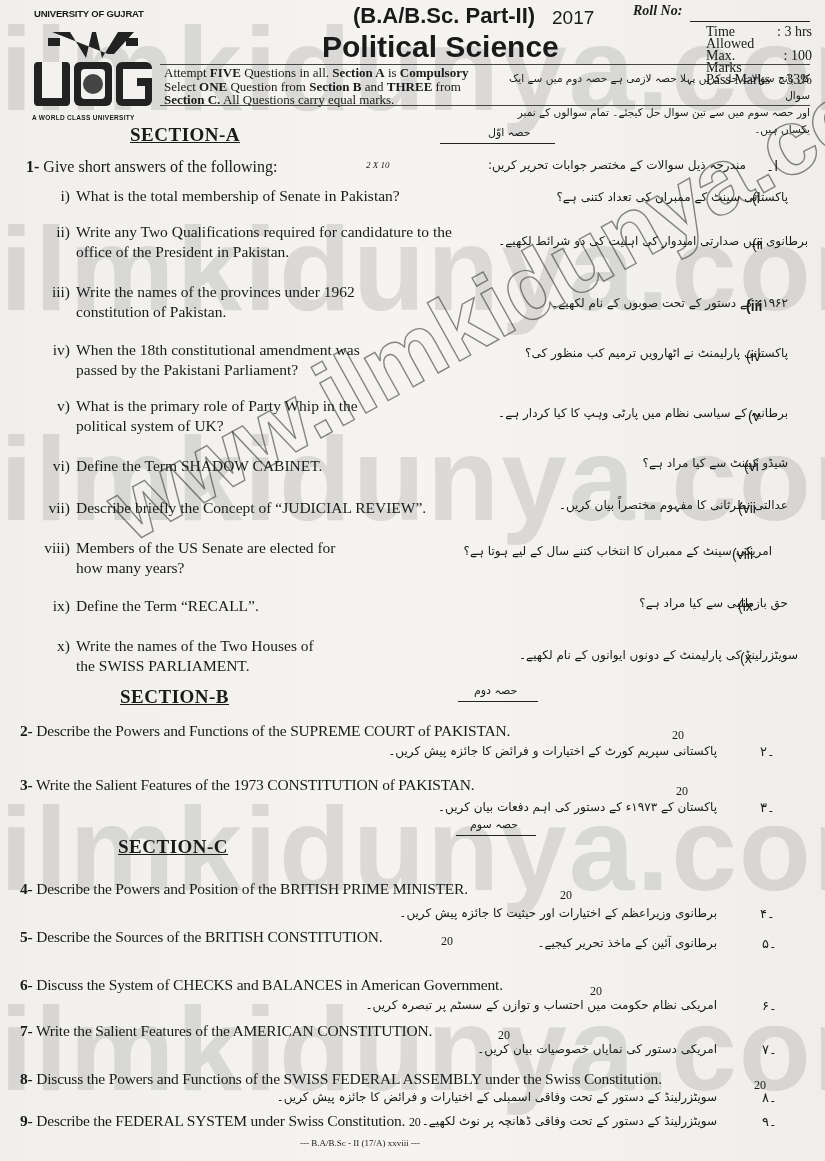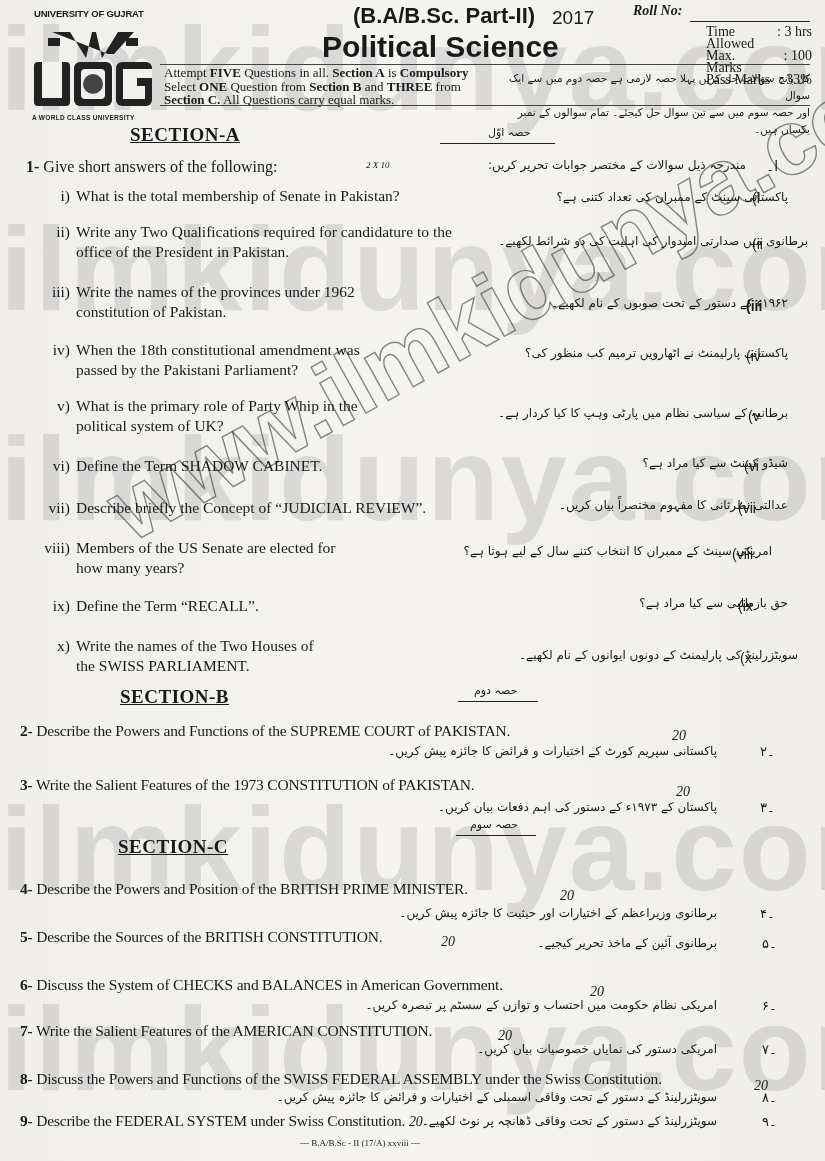--- a/index.html
+++ b/index.html
@@ -52,21 +52,21 @@
     font-family:"DejaVu Sans",sans-serif; font-size:12px; }
   .q1-ur-num { position:absolute; left:766px; top:158px; font-family:"DejaVu Sans",sans-serif; font-size:14px; }
 
   .sq { position:absolute; font-size:15.5px; line-height:20px; }
   .sq .num { position:absolute; text-align:right; width:60px; left:-66px; }
   .sq-ur { position:absolute; direction:rtl; text-align:right; font-family:"DejaVu Sans",sans-serif; font-size:12px; width:398px; }
   .sq-ur-num { position:absolute; font-family:"Liberation Sans","DejaVu Sans",sans-serif; font-size:14px; width:40px; text-align:left; }
 
   .lq { position:absolute; font-size:15.5px; white-space:nowrap; letter-spacing:-0.2px; }
   .lq b { font-weight:bold; }
-  .lq-marks { position:absolute; font-size:14px; font-style:italic; }
+  .lq-marks { position:absolute; font-size:12px; }
   .lq-ur { position:absolute; direction:rtl; text-align:right; font-family:"DejaVu Sans",sans-serif; font-size:12px; white-space:nowrap; }
   .lq-ur-num { position:absolute; font-family:"DejaVu Sans",sans-serif; font-size:13px; }
 
   .footer { position:absolute; left:300px; top:1138px; font-size:9px; }
 </style>
 </head>
 <body>
 
 <div class="page">
 

